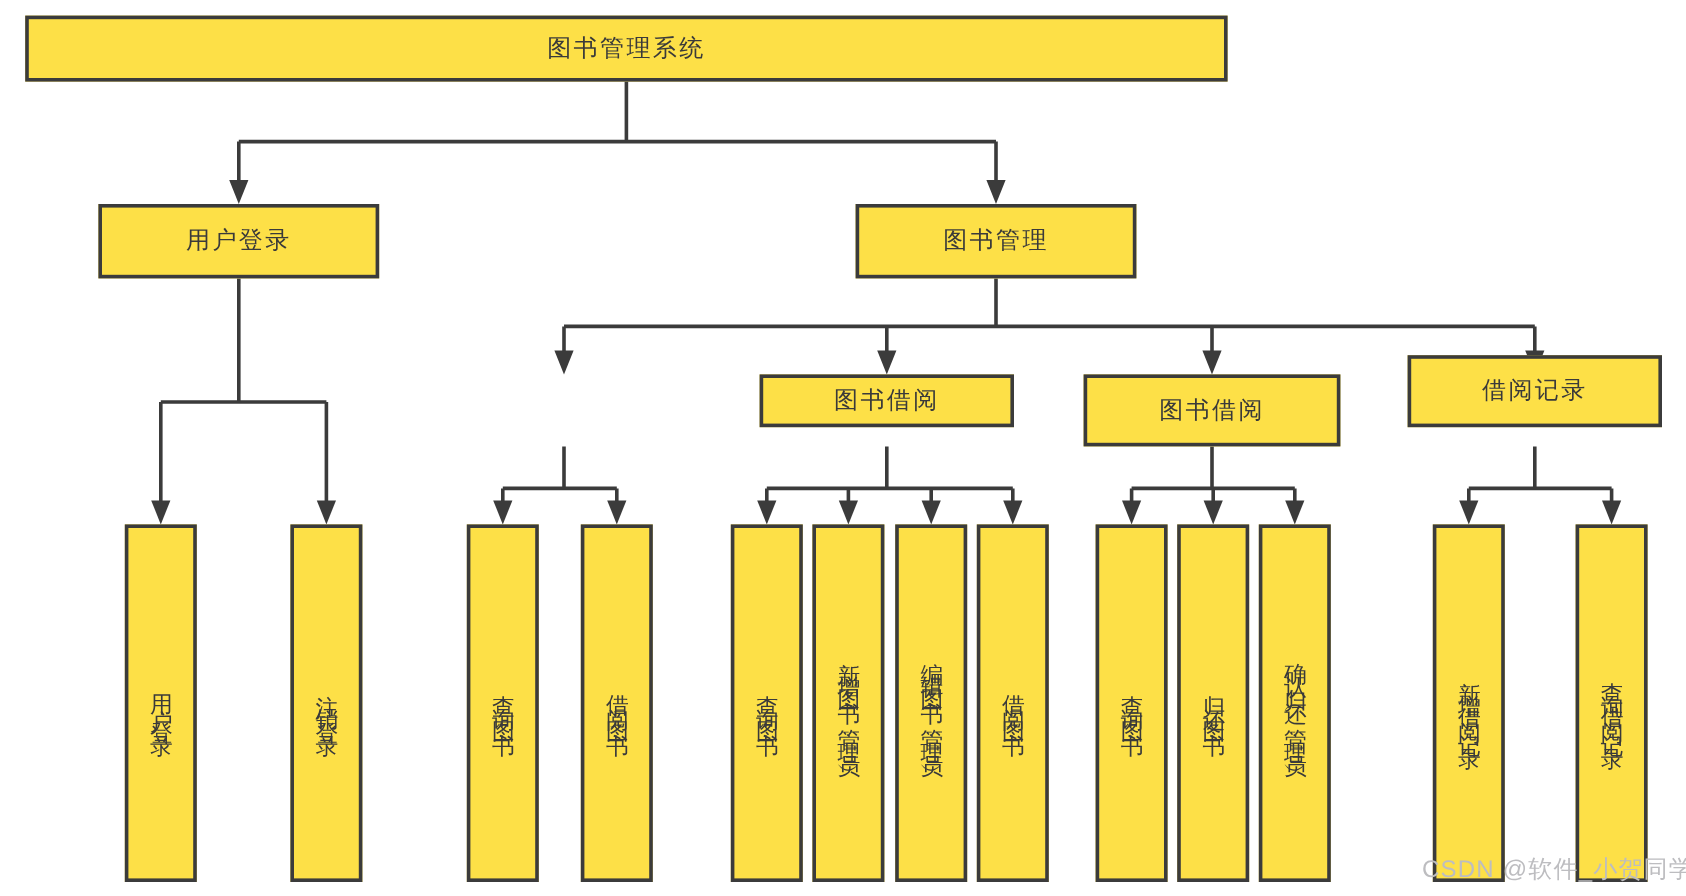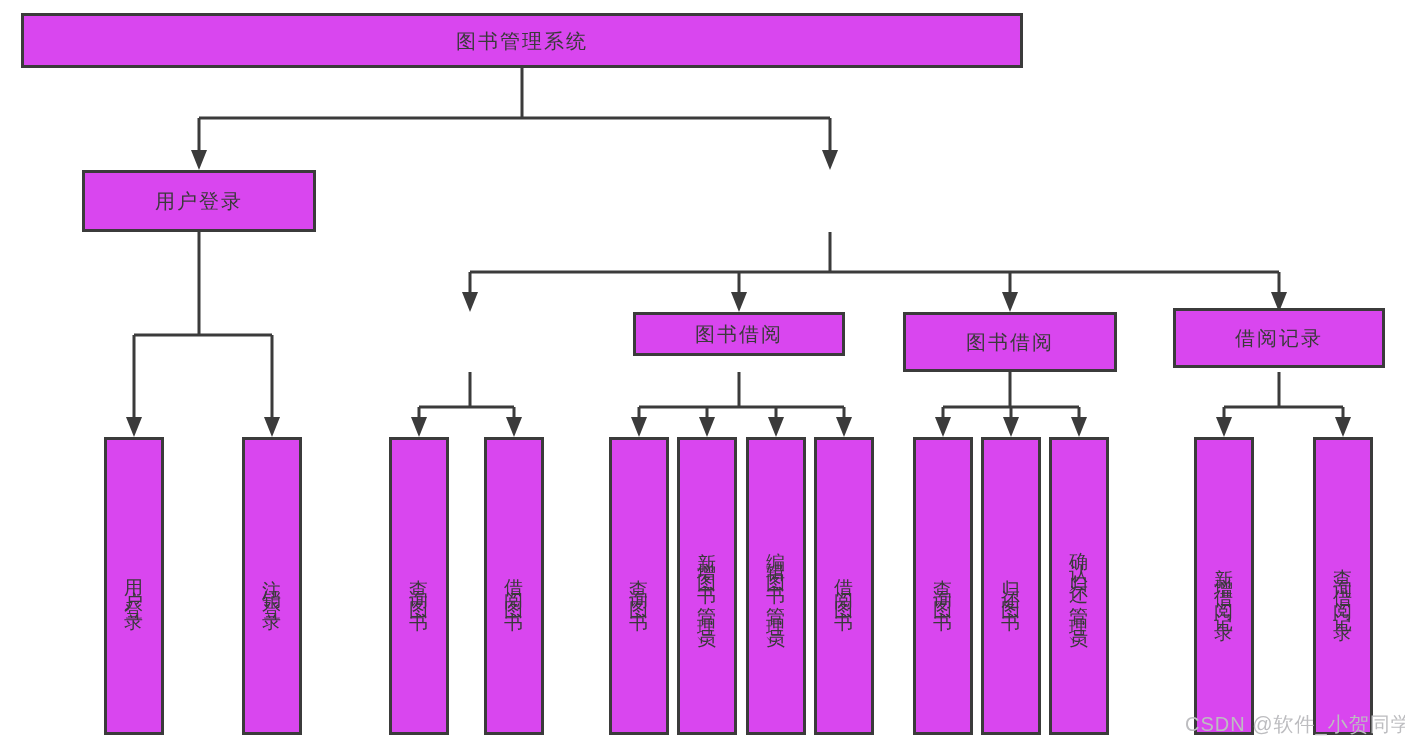--- a/index.html
+++ b/index.html
@@ -17,21 +17,21 @@
   }
   .connectors {
     position: absolute;
     left: 0;
     top: 0;
   }
   .node {
     position: absolute;
     box-sizing: border-box;
     border: 3px solid #3b3b3b;
-    background: #d946ef;
+    background: #fde047;
     color: #3a3a3a;
     display: flex;
     align-items: center;
     justify-content: center;
     text-align: center;
   }
   .hnode {
     font-size: 20px;
     letter-spacing: 2px;
     line-height: 1;
@@ -97,24 +97,25 @@
       <polygon points="1003,417 1019,417 1011,437"></polygon>
       <polygon points="1071,417 1087,417 1079,437"></polygon>
       <polygon points="1216,417 1232,417 1224,437"></polygon>
       <polygon points="1335,417 1351,417 1343,437"></polygon>
     </g>
   </svg>
 
   <div class="node hnode" style="left:21px;top:13px;width:1002px;height:55px">图书管理系统</div>
 
   <div class="node hnode" style="left:82px;top:170px;width:234px;height:62px">用户登录</div>
+  <div class="node hnode" style="left:713px;top:170px;width:234px;height:62px">图书管理</div>
 
   <div class="node hnode" style="left:633px;top:312px;width:212px;height:44px">图书借阅</div>
   <div class="node hnode" style="left:903px;top:312px;width:214px;height:60px">图书借阅</div>
-  <div class="node hnode" style="left:1173px;top:308px;width:212px;height:60px">借阅记录</div>
+  <div class="node hnode" style="left:1173px;top:296px;width:212px;height:60px">借阅记录</div>
 
   <div class="node leaf" style="left:104px;top:437px;width:60px;height:298px">用户登录</div>
   <div class="node leaf" style="left:242px;top:437px;width:60px;height:298px">注销登录</div>
 
   <div class="node leaf" style="left:389px;top:437px;width:60px;height:298px">查询图书</div>
   <div class="node leaf" style="left:484px;top:437px;width:60px;height:298px">借阅图书</div>
 
   <div class="node leaf" style="left:609px;top:437px;width:60px;height:298px">查询图书</div>
   <div class="node leaf" style="left:677px;top:437px;width:60px;height:298px">新增图书（管理员）</div>
   <div class="node leaf" style="left:746px;top:437px;width:60px;height:298px">编辑图书（管理员）</div>

